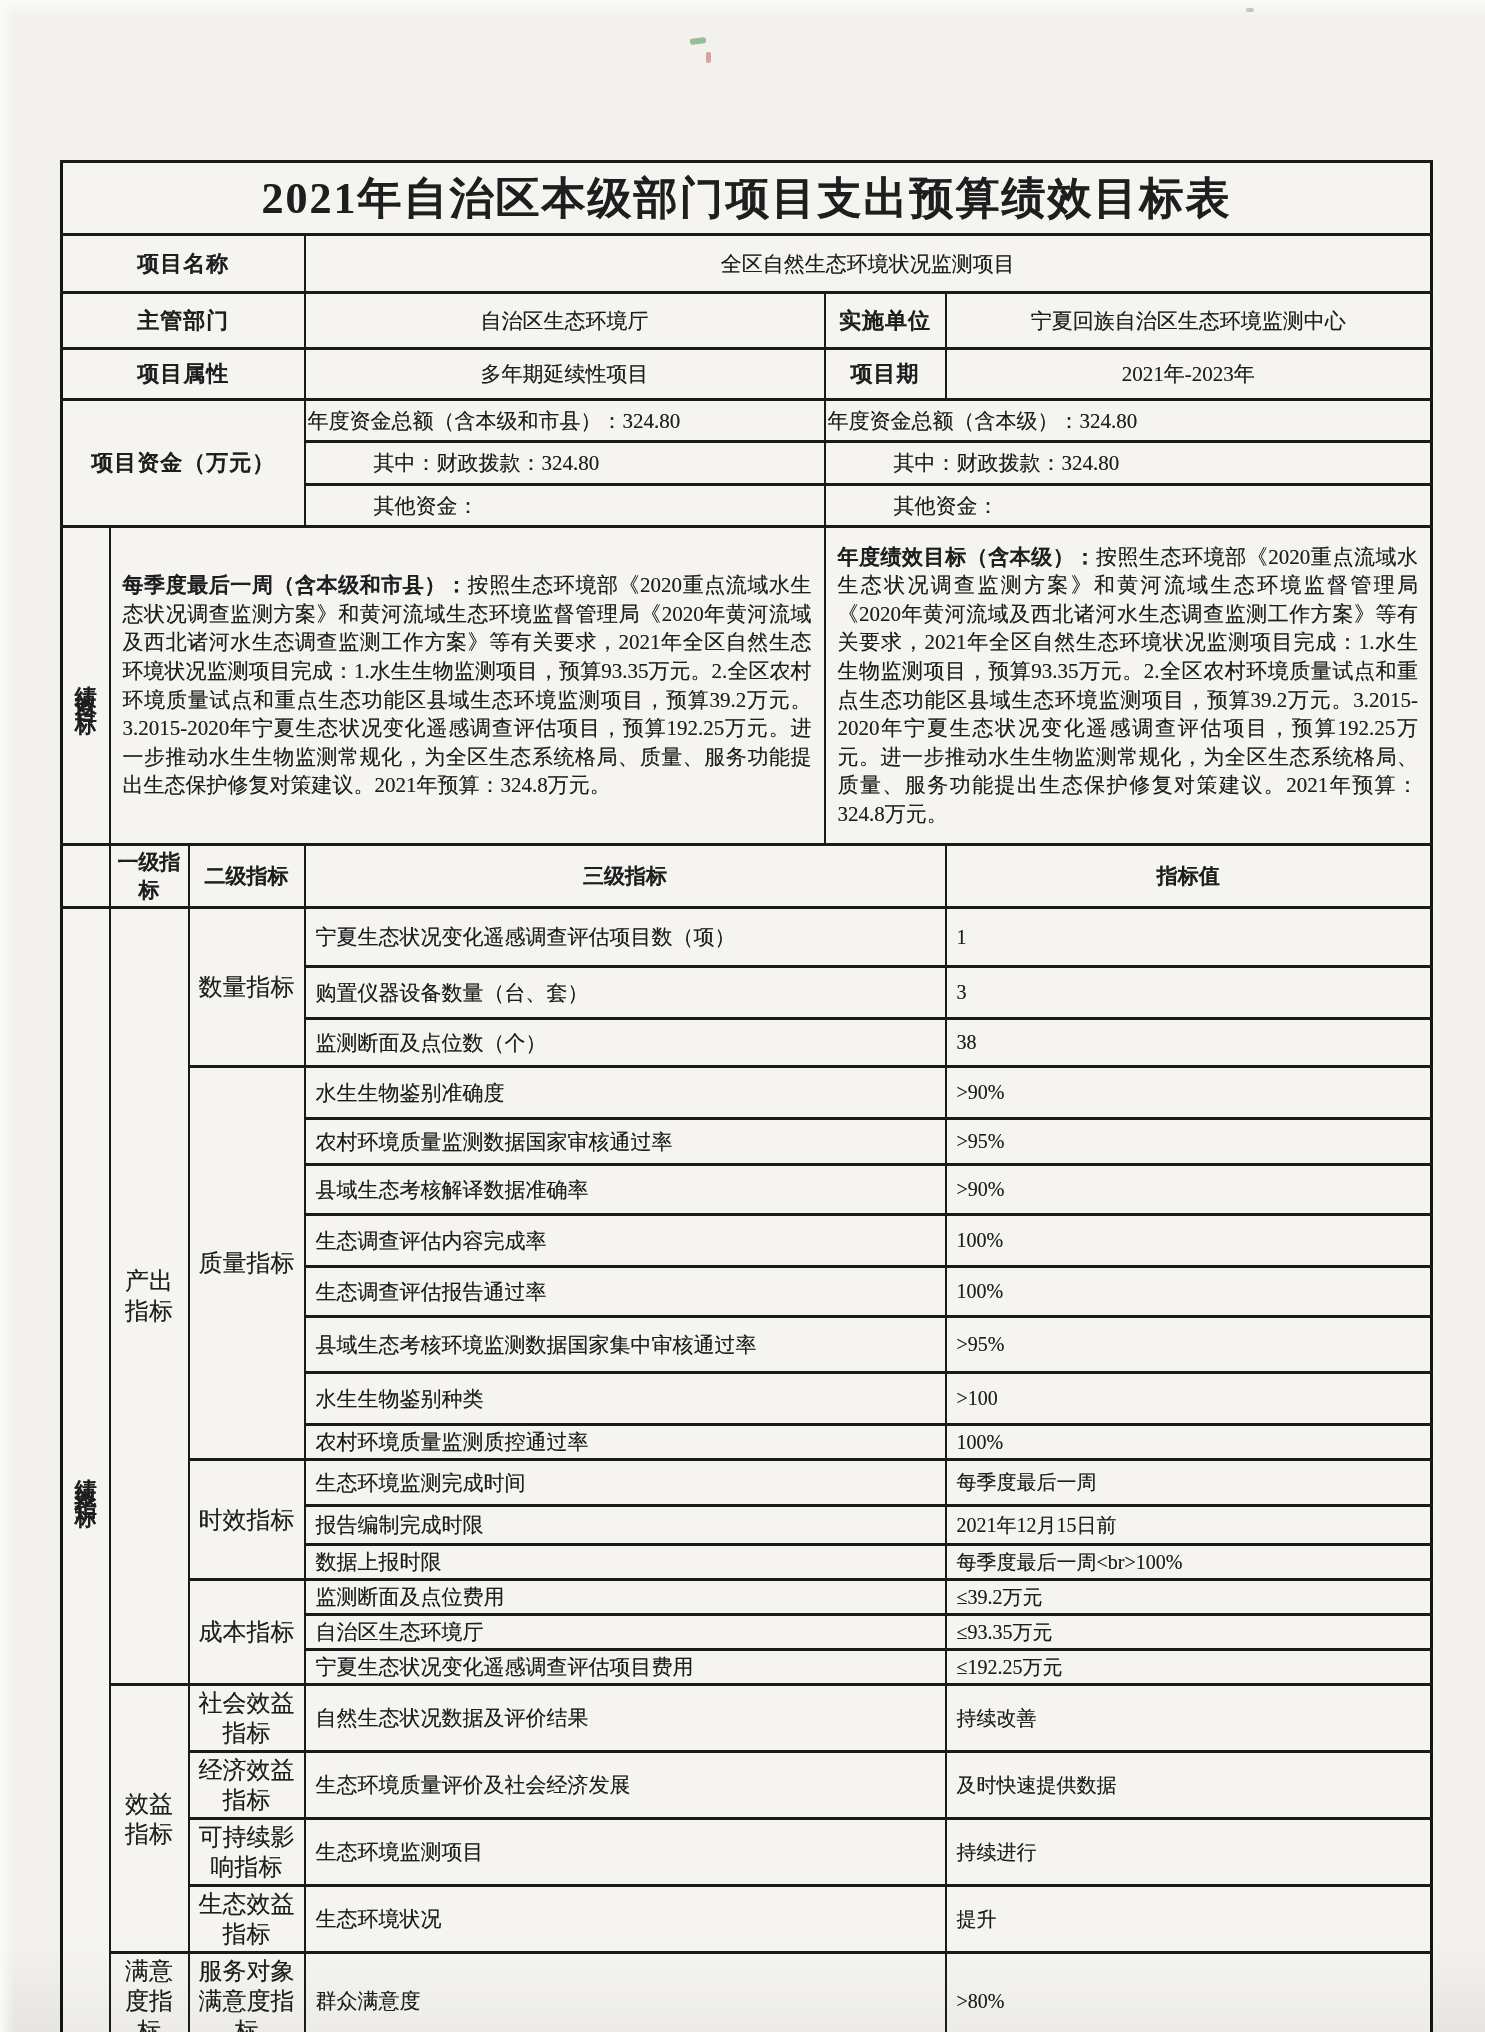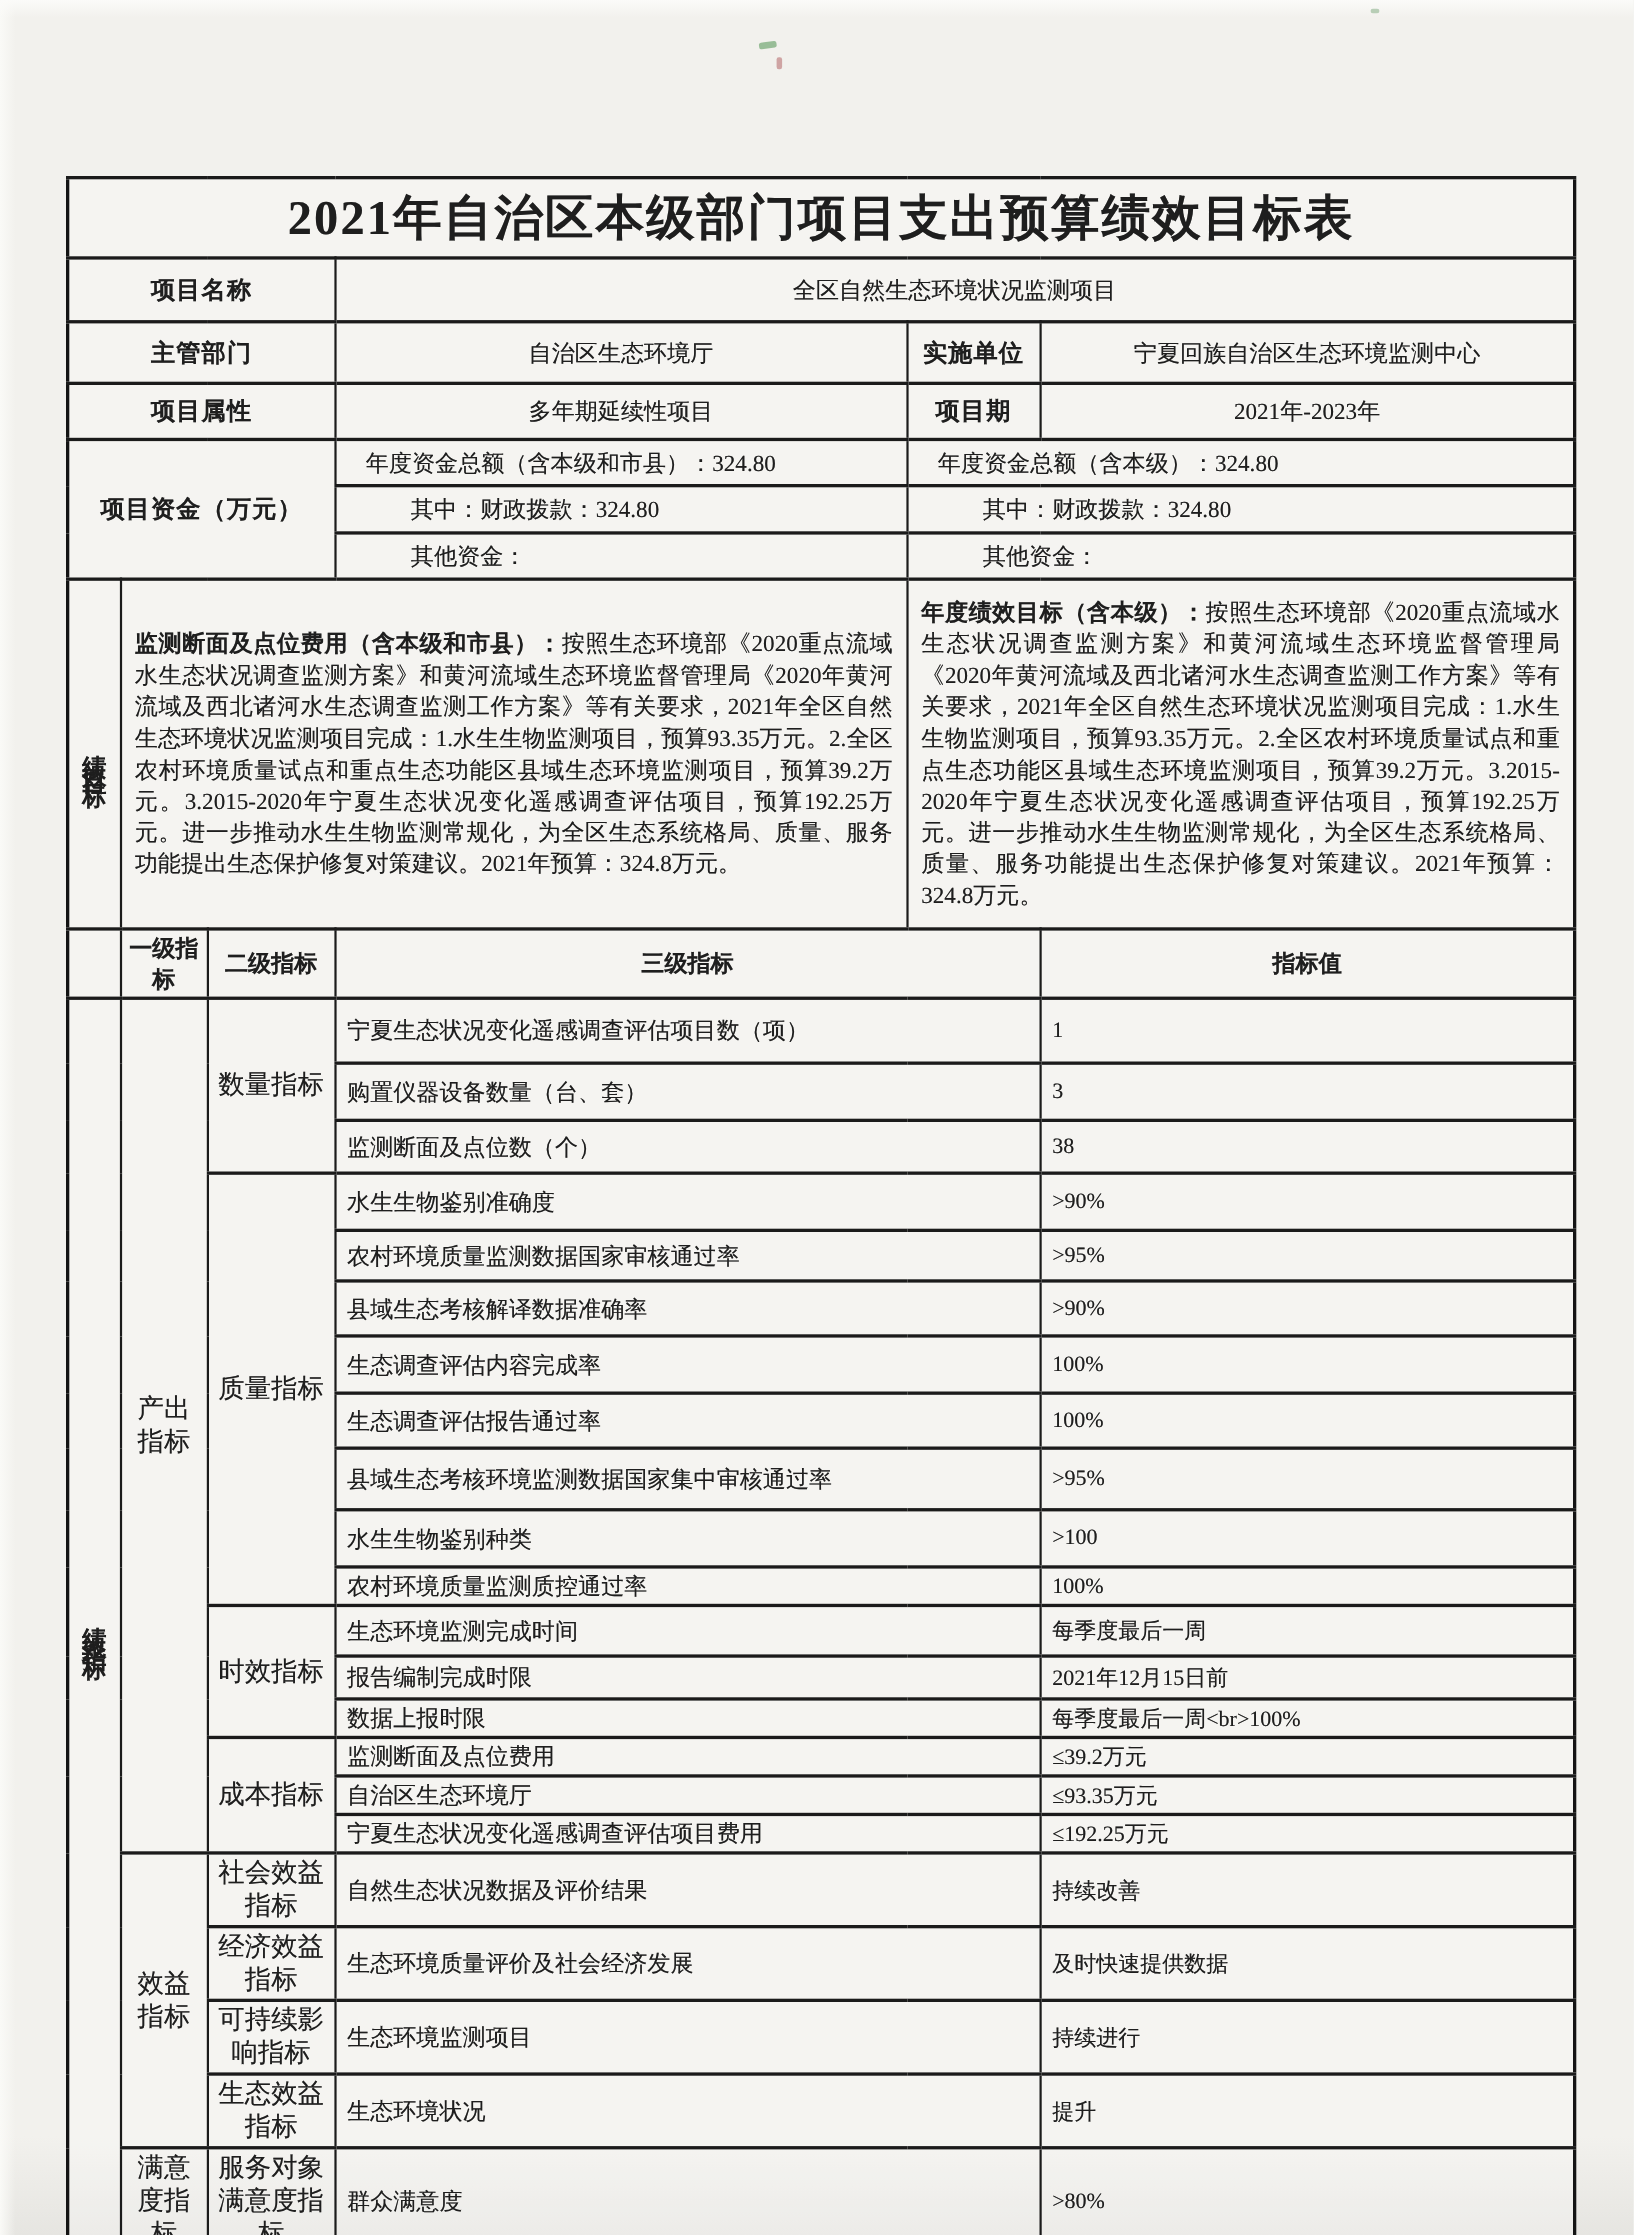--- a/index.html
+++ b/index.html
@@ -26,21 +26,21 @@
     border:2px solid #1b1b1b;
     border-top-width:3px; border-bottom-width:3px;
     vertical-align:middle;
     font-size:21px;
     padding:2px 8px;
     overflow:hidden;
   }
   .title-cell { text-align:center; font-weight:bold; font-size:44px; letter-spacing:2px; }
   .lbl { font-weight:bold; text-align:center; font-size:22px; letter-spacing:1px; padding:2px 2px; }
   .ctr { text-align:center; }
-  .fund1 { padding-left:27px; }
+  .fund1 { padding-left:2px; }
   .fund2 { padding-left:68px; }
   .goal { text-align:justify; line-height:1.36; padding:10px 12px; vertical-align:middle;font-family:Liberation Serif, serif; }
   .goal .lead { font-weight:bold; }
   .hdr { font-weight:bold; text-align:center; font-size:21px; padding:2px 4px; }
   .lv  { text-align:center; font-size:24px; padding:2px 4px; line-height:1.25; }
   .ind { padding-left:10px; }
   .val { padding-left:10px; font-size:20px; }
   .vert-cell { padding:0; }
   .vtext {
     writing-mode:vertical-rl; text-orientation:upright;
@@ -105,21 +105,21 @@
   <tr style="height:42px">
     <td class="fund2">其他资金：</td>
     <td class="fund2" colspan="2">其他资金：</td>
   </tr>
 
   <tr style="height:318px">
     <td class="vert-cell">
       <div class="vtext">绩效目标</div>
     </td>
     <td class="goal" colspan="3">
-      <span class="lead">监测断面及点位费用（含本级和市县）：</span><span>按照生态环境部《2020重点流域水生态状况调查监测方案》和黄河流域生态环境监督管理局《2020年黄河流域及西北诸河水生态调查监测工作方案》等有关要求，2021年全区自然生态环境状况监测项目完成：1.水生生物监测项目，预算93.35万元。2.全区农村环境质量试点和重点生态功能区县域生态环境监测项目，预算39.2万元。3.2015-2020年宁夏生态状况变化遥感调查评估项目，预算192.25万元。进一步推动水生生物监测常规化，为全区生态系统格局、质量、服务功能提出生态保护修复对策建议。2021年预算：324.8万元。</span>
+      <span class="lead">每季度最后一周（含本级和市县）：</span><span>按照生态环境部《2020重点流域水生态状况调查监测方案》和黄河流域生态环境监督管理局《2020年黄河流域及西北诸河水生态调查监测工作方案》等有关要求，2021年全区自然生态环境状况监测项目完成：1.水生生物监测项目，预算93.35万元。2.全区农村环境质量试点和重点生态功能区县域生态环境监测项目，预算39.2万元。3.2015-2020年宁夏生态状况变化遥感调查评估项目，预算192.25万元。进一步推动水生生物监测常规化，为全区生态系统格局、质量、服务功能提出生态保护修复对策建议。2021年预算：324.8万元。</span>
     </td>
     <td class="goal" colspan="2">
       <span class="lead">年度绩效目标（含本级）：</span><span>按照生态环境部《2020重点流域水生态状况调查监测方案》和黄河流域生态环境监督管理局《2020年黄河流域及西北诸河水生态调查监测工作方案》等有关要求，2021年全区自然生态环境状况监测项目完成：1.水生生物监测项目，预算93.35万元。2.全区农村环境质量试点和重点生态功能区县域生态环境监测项目，预算39.2万元。3.2015-2020年宁夏生态状况变化遥感调查评估项目，预算192.25万元。进一步推动水生生物监测常规化，为全区生态系统格局、质量、服务功能提出生态保护修复对策建议。2021年预算：324.8万元。</span>
     </td>
   </tr>
 
   <tr style="height:56px">
     <td></td>
     <td class="hdr">一级指标</td>
     <td class="hdr">二级指标</td>

